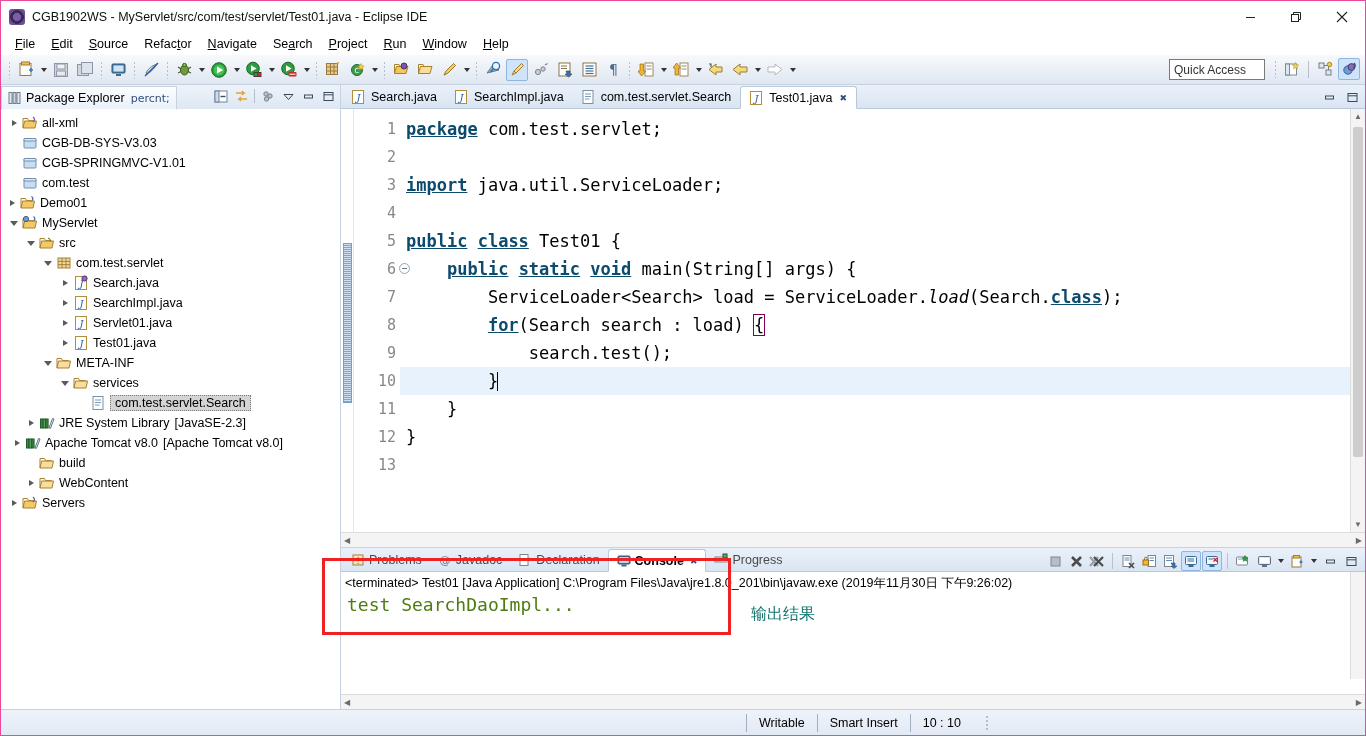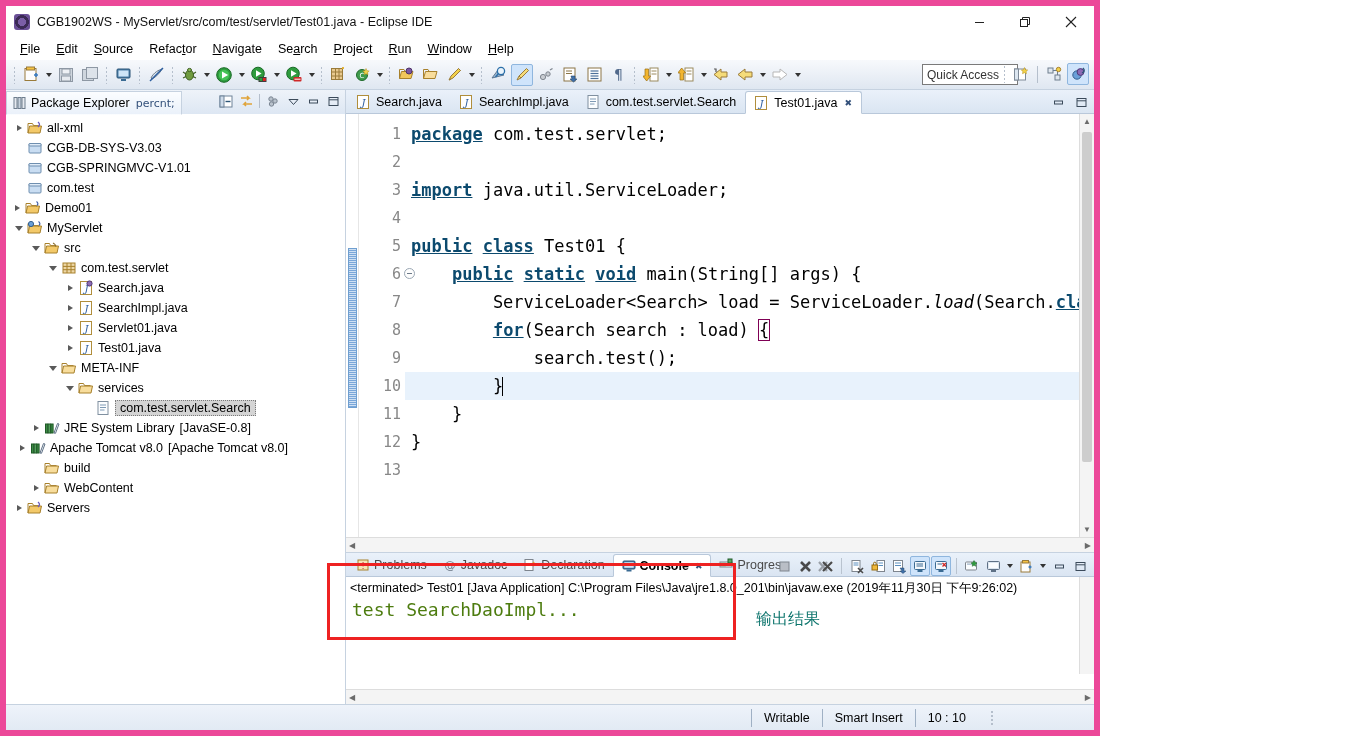--- a/index.html
+++ b/index.html
@@ -5,24 +5,24 @@
   * { box-sizing: border-box; }
   html, body {
     margin: 0; padding: 0;
     width: 1366px; height: 736px;
     overflow: hidden;
     font-family: "Liberation Sans", sans-serif;
     font-size: 12px;
     background: #ffffff;
   }
   #app {
-    width: 1100px; height: 736px;
+    width: 1366px; height: 736px;
     position: relative;
     background: #f0f0f0;
-    border: 6px solid #ec4899;
+    border: 1px solid #ec4899;
   }
 
   
   .titlebar {
     height: 32px;
     background: #ffffff;
     display: flex;
     align-items: center;
     padding-left: 8px;
     position: relative;
@@ -97,21 +97,21 @@
     border-right: 3.5px solid transparent;
     border-top: 4px solid #333;
   }
   .tb-sep {
     width: 3px; height: 18px; margin: 0 3px;
     background-image: radial-gradient(#b5bfcc 40%, transparent 42%);
     background-size: 3px 4px;
     background-repeat: repeat-y;
   }
   .quick-access {
-    position: absolute; right: 76px; top: 4px;
+    position: absolute; right: 100px; top: 4px;
     width: 96px; height: 21px;
     border: 1px solid #7a7a7a;
     background: #fff;
     font-size: 12px;
     color: #333;
     display: flex; align-items: center;
     padding-left: 4px;
     text-align: right;
   }
   .perspective-bar {
@@ -987,21 +987,21 @@
             </span>
             <span class="ticon">
               <svg width="16" height="16" viewBox="0 0 16 16">
                 <rect x="1.5" y="4" width="2.2" height="9" fill="#3c8b45" stroke="#1f5a27"></rect>
                 <rect x="4.2" y="4" width="2.2" height="9" fill="#59a862" stroke="#1f5a27"></rect>
                 <rect x="6.9" y="4" width="2.2" height="9" fill="#3c8b45" stroke="#1f5a27"></rect>
                 <path d="M10 13 L13.5 3.5 L15 4 L11.5 13.3 Z" fill="#fbfdff" stroke="#5f7186"></path>
               </svg>
             </span>
             <span class="tlabel">JRE System Library</span>
-            <span class="dim" style="margin-left: 5px;">[JavaSE-0.8]</span>
+            <span class="dim" style="margin-left: 5px;">[JavaSE-2.3]</span>
           </div>
           <div class="trow" style="padding-left: 9px;">
             <span class="twist">
               <span class="chev"></span>
             </span>
             <span class="ticon">
               <svg width="16" height="16" viewBox="0 0 16 16">
                 <rect x="1.5" y="4" width="2.2" height="9" fill="#3c8b45" stroke="#1f5a27"></rect>
                 <rect x="4.2" y="4" width="2.2" height="9" fill="#59a862" stroke="#1f5a27"></rect>
                 <rect x="6.9" y="4" width="2.2" height="9" fill="#3c8b45" stroke="#1f5a27"></rect>

